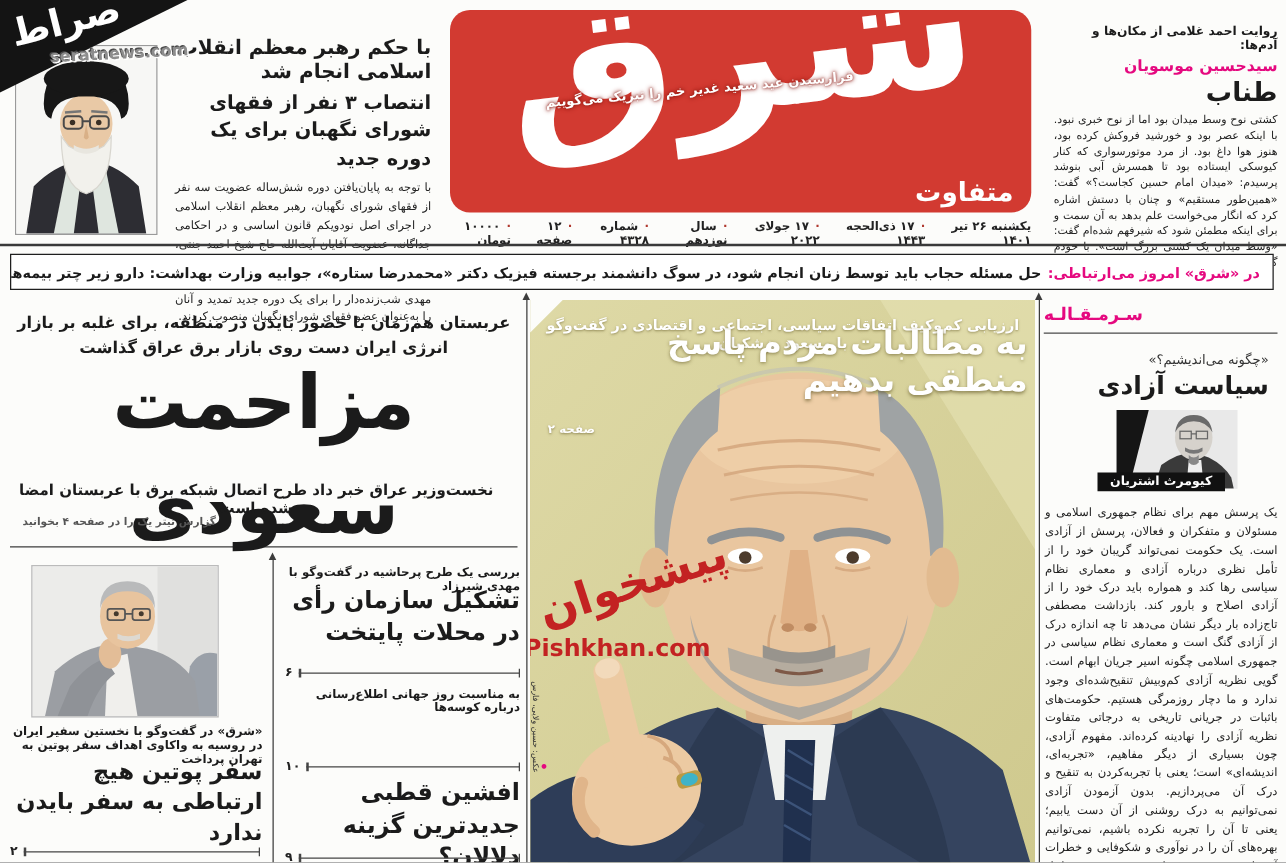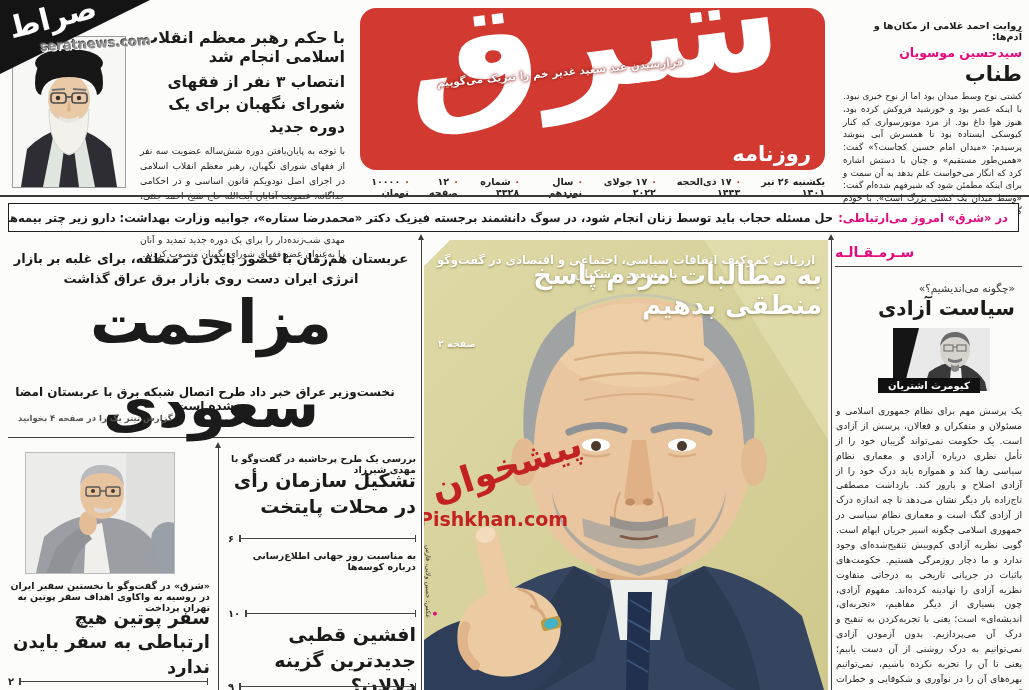--- a/index.html
+++ b/index.html
@@ -141,21 +141,21 @@
 
   <div class="abs appoint">
     <div class="kick">با حکم رهبر معظم انقلاب اسلامی انجام شد</div>
     <div class="ttl">انتصاب ۳ نفر از فقهای شورای نگهبان برای یک دوره جدید</div>
     <div class="bdy">با توجه به پایان‌یافتن دوره شش‌ساله عضویت سه نفر از فقهای شورای نگهبان، رهبر معظم انقلاب اسلامی در اجرای اصل نودویکم قانون اساسی و در احکامی جداگانه، عضویت آقایان آیت‌الله حاج شیخ احمد جنتی، حجت‌الاسلام‌والمسلمین حاج سیدمحمدرضا مدرسی‌یزدی و حجت‌الاسلام‌والمسلمین حاج شیخ مهدی شب‌زنده‌دار را برای یک دوره جدید تمدید و آنان را به‌عنوان عضو فقهای شورای نگهبان منصوب کردند.</div>
   </div>
 
   <div class="abs mast">
     <div class="logo">شرق</div>
     <div class="congrats">فرارسیدن عید سعید غدیر خم را تبریک می‌گوییم</div>
-    <div class="rozname">روزنامه</div>
+    <div class="rozname">متفاوت</div>
   </div>
   <div class="abs dateline">
     <span class="dl">یکشنبه ۲۶ تیر ۱۴۰۱</span>
     <span class="dl">۱۷ ذی‌الحجه ۱۴۴۳</span>
     <span class="dl">۱۷ جولای ۲۰۲۲</span>
     <span class="dl">سال نوزدهم</span>
     <span class="dl">شماره ۴۳۲۸</span>
     <span class="dl">۱۲ صفحه</span>
     <span class="dl">۱۰۰۰۰ تومان</span>
   </div>

